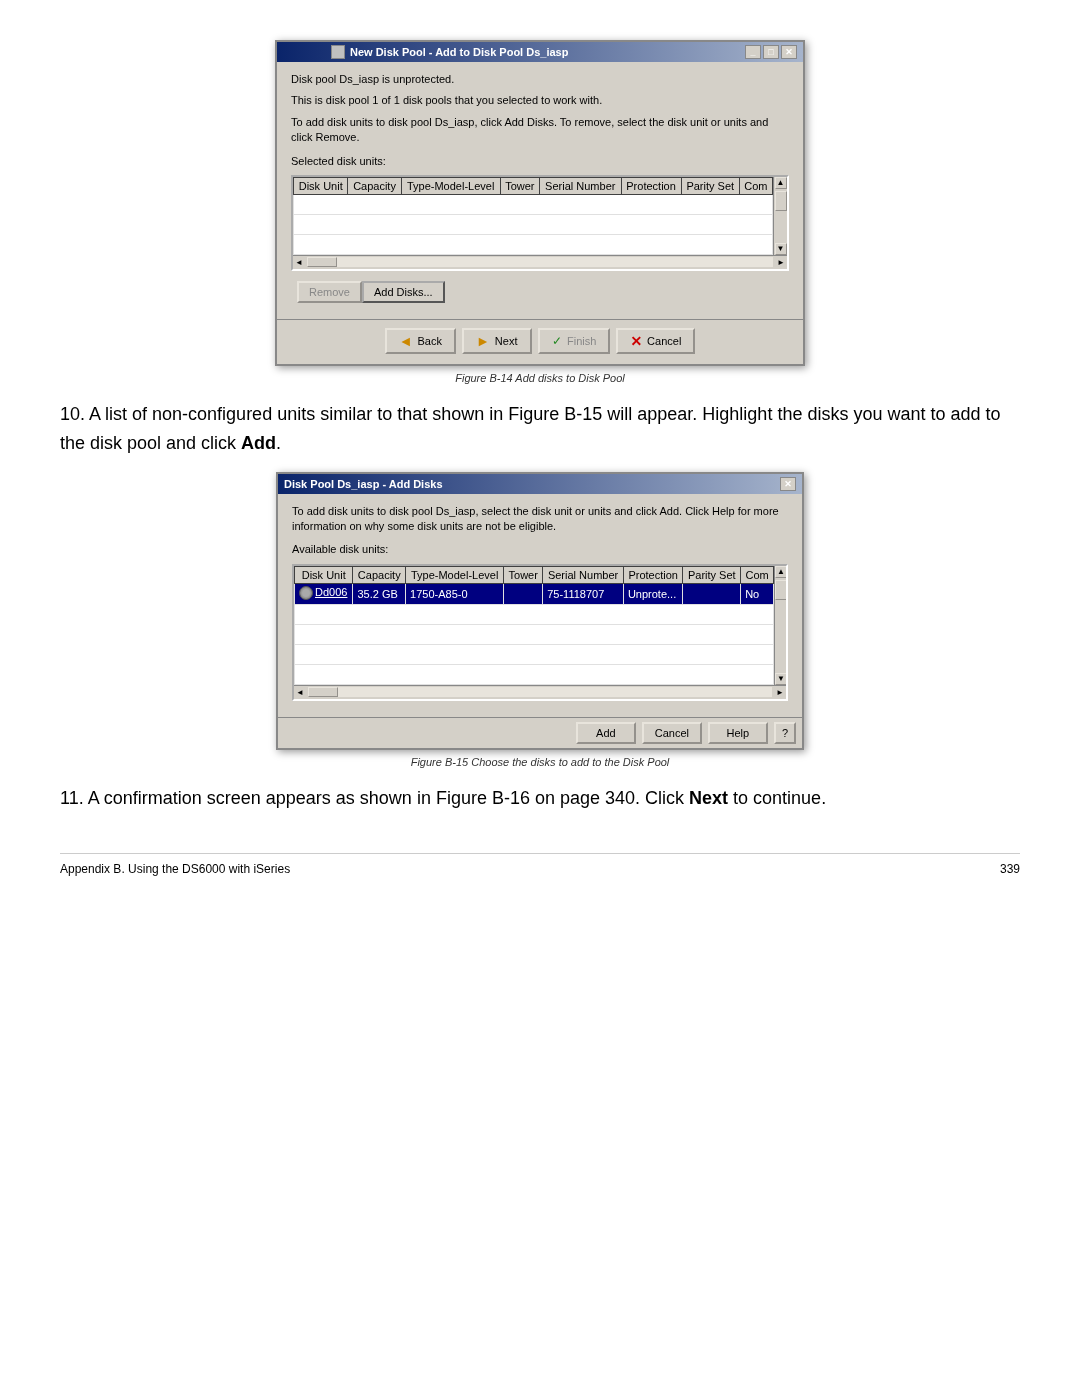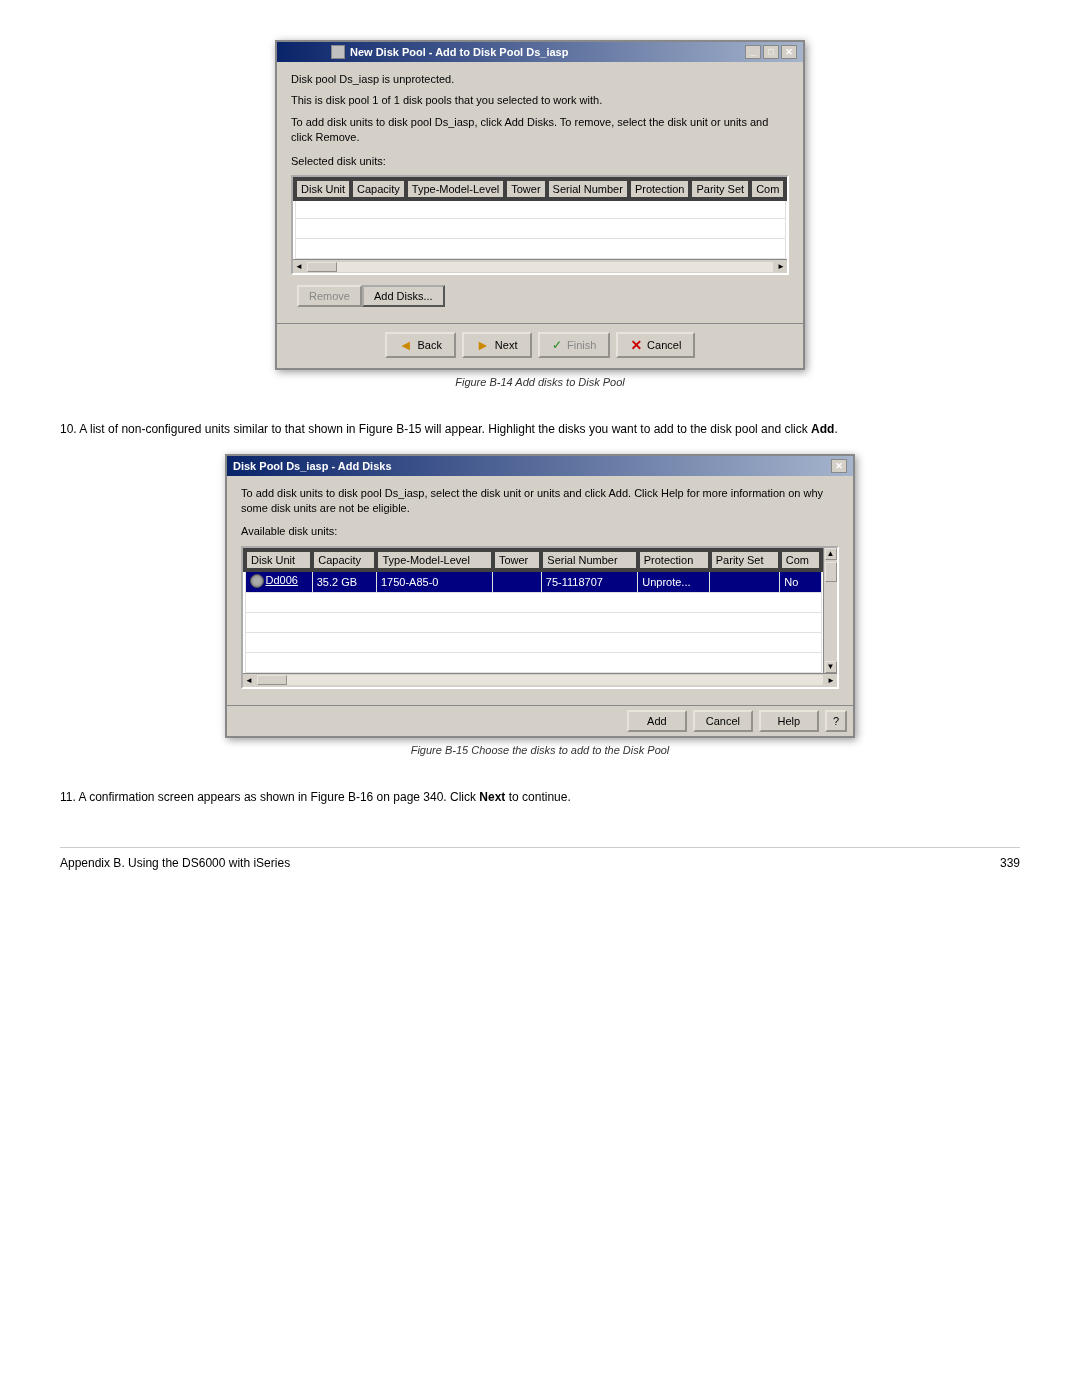--- a/index.html
+++ b/index.html
@@ -71,24 +71,24 @@
       margin-bottom: 6px;
     }
     table {
       border-collapse: collapse;
       width: 100%;
       min-width: 480px;
       font-size: 11px;
     }
     table th {
       background: #d4d0c8;
-      border: 4px solid #404040;
+      border: 1px solid #404040;
       padding: 2px 4px;
       font-weight: normal;
-      text-align: left;
+      text-align: center;
       white-space: nowrap;
     }
     table td {
       border: 1px solid #e0e0e0;
       padding: 2px 4px;
       white-space: nowrap;
     }
 
     
     .btn {
@@ -152,24 +152,23 @@
     .figure-caption {
       font-size: 11px;
       color: #333;
       text-align: center;
       margin-top: 4px;
       margin-bottom: 16px;
       font-style: italic;
     }
 
     .main-text {
-      font-size: 12px;
+      font-size: 18px;
       line-height: 1.6;
       margin-bottom: 14px;
-      margin-top: 32px;
     }
     .main-text b {
       font-weight: bold;
     }
 
     .disk-row-selected {
       background: #000080;
       color: #fff;
     }
 
@@ -240,21 +239,21 @@
     .dialog-wrapper {
       display: flex;
       justify-content: center;
       margin-bottom: 6px;
     }
 
     .dialog-1 {
       width: 530px;
     }
     .dialog-2 {
-      width: 630px;
+      width: 528px;
     }
 
     .content-area {
       position: relative;
     }
     .appendix-footer {
       display: flex;
       justify-content: space-between;
       align-items: center;
       margin-top: 40px;

